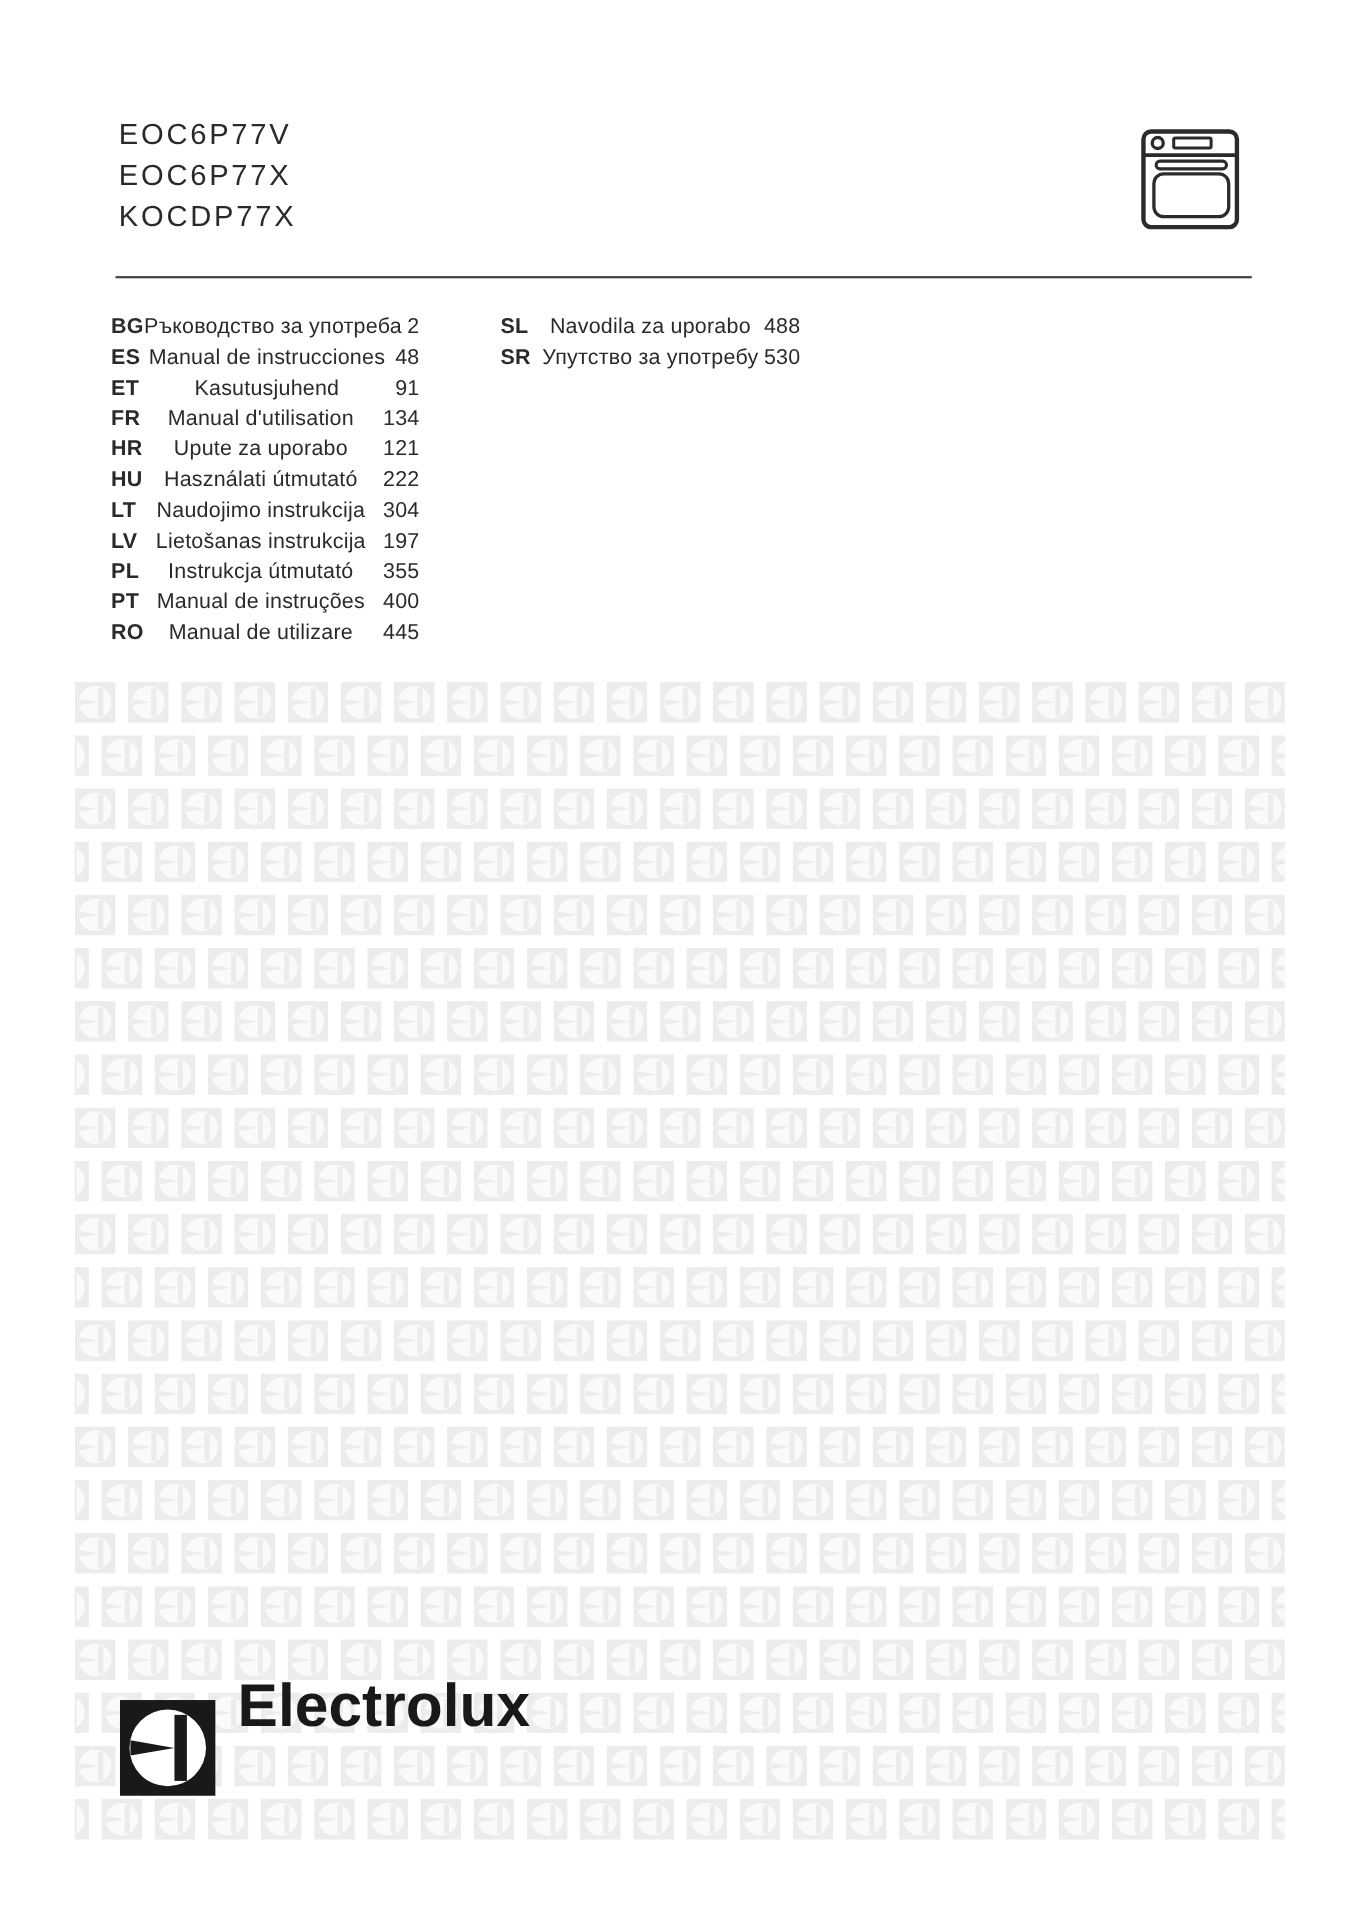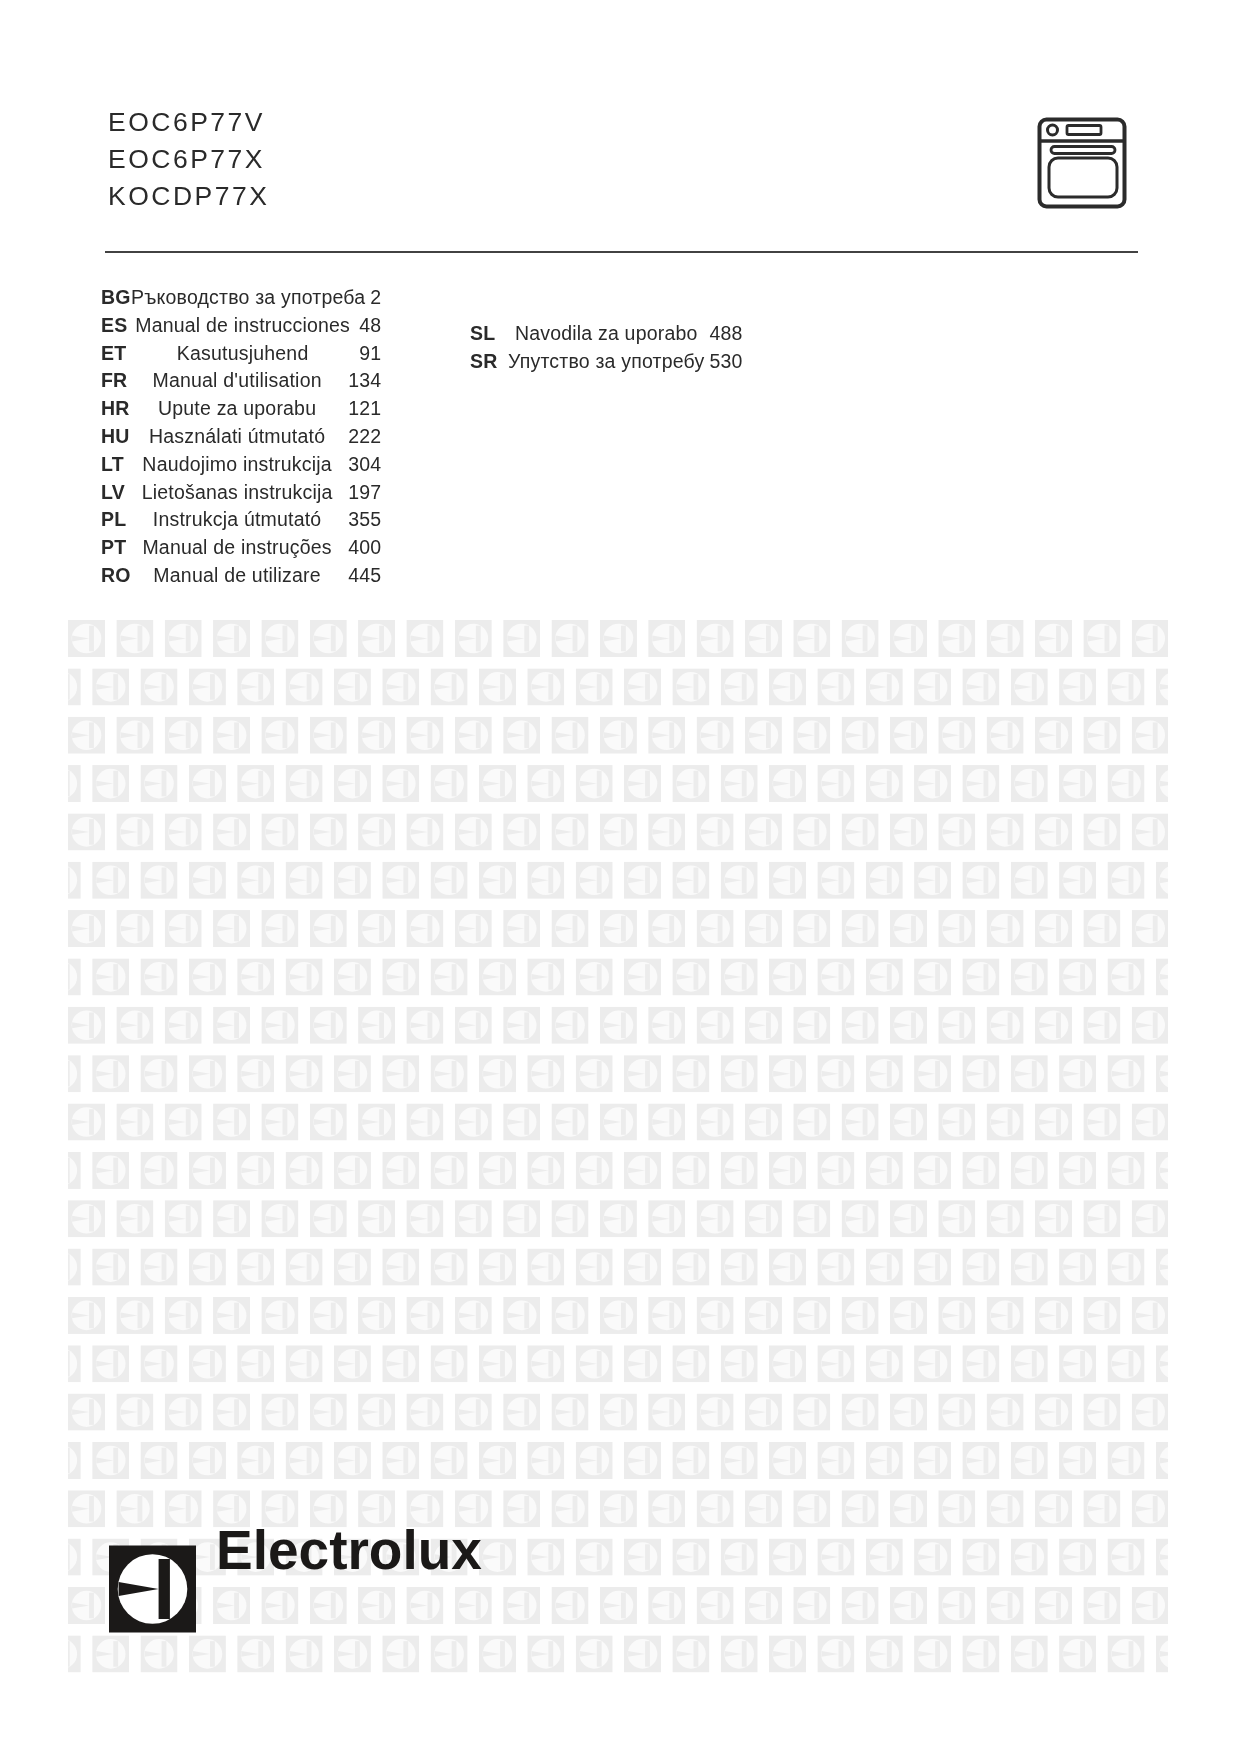--- a/index.html
+++ b/index.html
@@ -19,21 +19,21 @@
   }
   .oven-icon{position:absolute;left:1037px;top:117px;width:90px;height:92px;}
   .oven-stroke{stroke:#2b2b2b;fill:none;}
   .divider{
     position:absolute;left:105px;top:251px;width:1033px;height:2px;
     background:#424242;
   }
   
   .lang-col{position:absolute;top:284px;}
   .col-left{left:101px;}
-  .col-right{left:470px;margin-top:36px;}
+  .col-right{left:455px;}
   .lang-row{display:flex;align-items:baseline;font-size:19.5px;line-height:27.8px;letter-spacing:0.2px;white-space:nowrap;justify-content:space-between;}
   .lang-code{font-weight:700;width:30px;flex:none;}
   .col-right .lang-code{width:38px;}
   .lang-page{margin-left:5px;}
   
   .pattern-box{
     position:absolute;left:68px;top:620px;width:1100px;height:1057px;
     overflow:hidden;z-index:0;
   }
   .content-layer{position:relative;z-index:1;}
@@ -611,21 +611,21 @@
           <span class="lang-label">Kasutusjuhend</span>
           <span class="lang-page">91</span>
         </div>
         <div class="lang-row">
           <span class="lang-code">FR</span>
           <span class="lang-label">Manual d'utilisation</span>
           <span class="lang-page">134</span>
         </div>
         <div class="lang-row">
           <span class="lang-code">HR</span>
-          <span class="lang-label">Upute za uporabu</span>
+          <span class="lang-label">Upute za uporabo</span>
           <span class="lang-page">121</span>
         </div>
         <div class="lang-row">
           <span class="lang-code">HU</span>
           <span class="lang-label">Használati útmutató</span>
           <span class="lang-page">222</span>
         </div>
         <div class="lang-row">
           <span class="lang-code">LT</span>
           <span class="lang-label">Naudojimo instrukcija</span>

